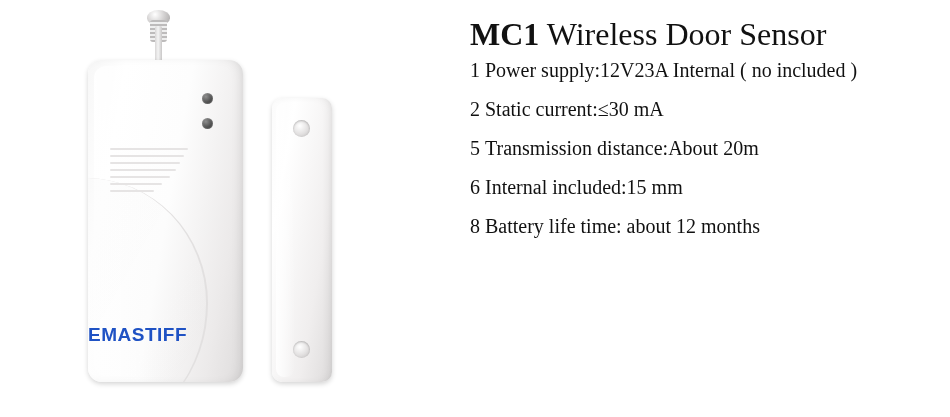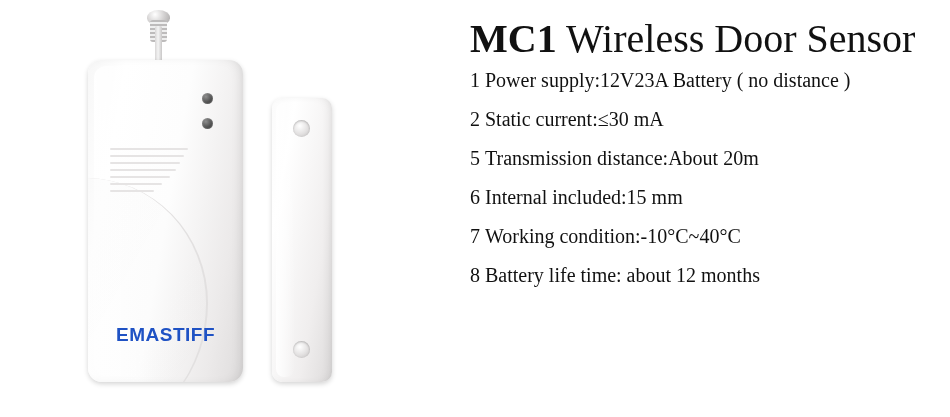--- a/index.html
+++ b/index.html
@@ -136,21 +136,21 @@
     border-radius: 50% 50% 45% 45%;
     background: radial-gradient(circle at 35% 30%, #ffffff, #cfcdcd 55%, #a9a7a7);
   }
 
   
   .brand {
     position: absolute;
     left: 0;
     top: 264px;
     width: 155px;
-    text-align: center;
+    text-align: left;
     font-family: "Liberation Sans", sans-serif;
     font-weight: bold;
     font-size: 19px;
     letter-spacing: 0.5px;
     color: #1f52c4;
   }
 
   
   .magnet {
     position: absolute;
@@ -184,21 +184,21 @@
   .screw.bottom { top: 243px; }
 
   
   .spec-pane {
     flex: 1 1 auto;
     padding: 14px 14px 0 20px;
     box-sizing: border-box;
   }
   .title {
     margin: 0 0 6px 0;
-    font-size: 40px;
+    font-size: 32px;
     line-height: 1.25;
     color: #111111;
     font-weight: normal;
     white-space: nowrap;
   }
   .title .model {
     font-weight: bold;
   }
   .spec-list {
     list-style: none;
@@ -253,33 +253,30 @@
   </div>
 
   <div class="spec-pane">
     <h1 class="title">
       <span class="model">MC1</span>
       <span>Wireless Door Sensor</span>
     </h1>
 
     <ul class="spec-list">
       <li>
-        <span class="num">1</span><span>Power supply:12V23A Battery ( no distance )</span>
+        <span class="num">1</span><span>Power supply:12V23A Internal ( no included )</span>
       </li>
       <li>
         <span class="num">2</span><span>Static current:≤30 mA</span>
       </li>
       <li>
         <span class="num">5</span><span>Transmission distance:About 20m</span>
       </li>
       <li>
         <span class="num">6</span><span>Internal included:15 mm</span>
-      </li>
-      <li>
-        <span class="num">7</span><span>Working condition:-10°C~40°C</span>
       </li>
       <li>
         <span class="num">8</span><span>Battery life time: about 12 months</span>
       </li>
     </ul>
   </div>
 
 </div>
 
 </body></html>

